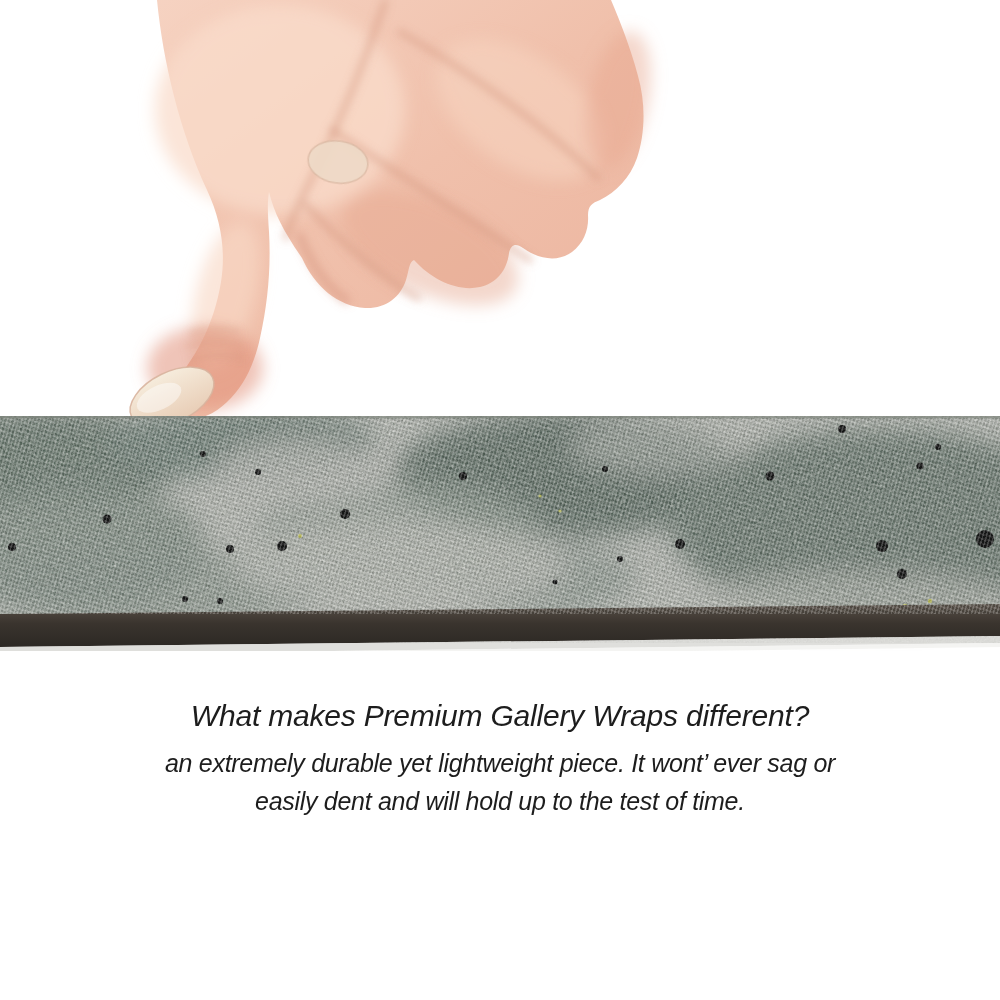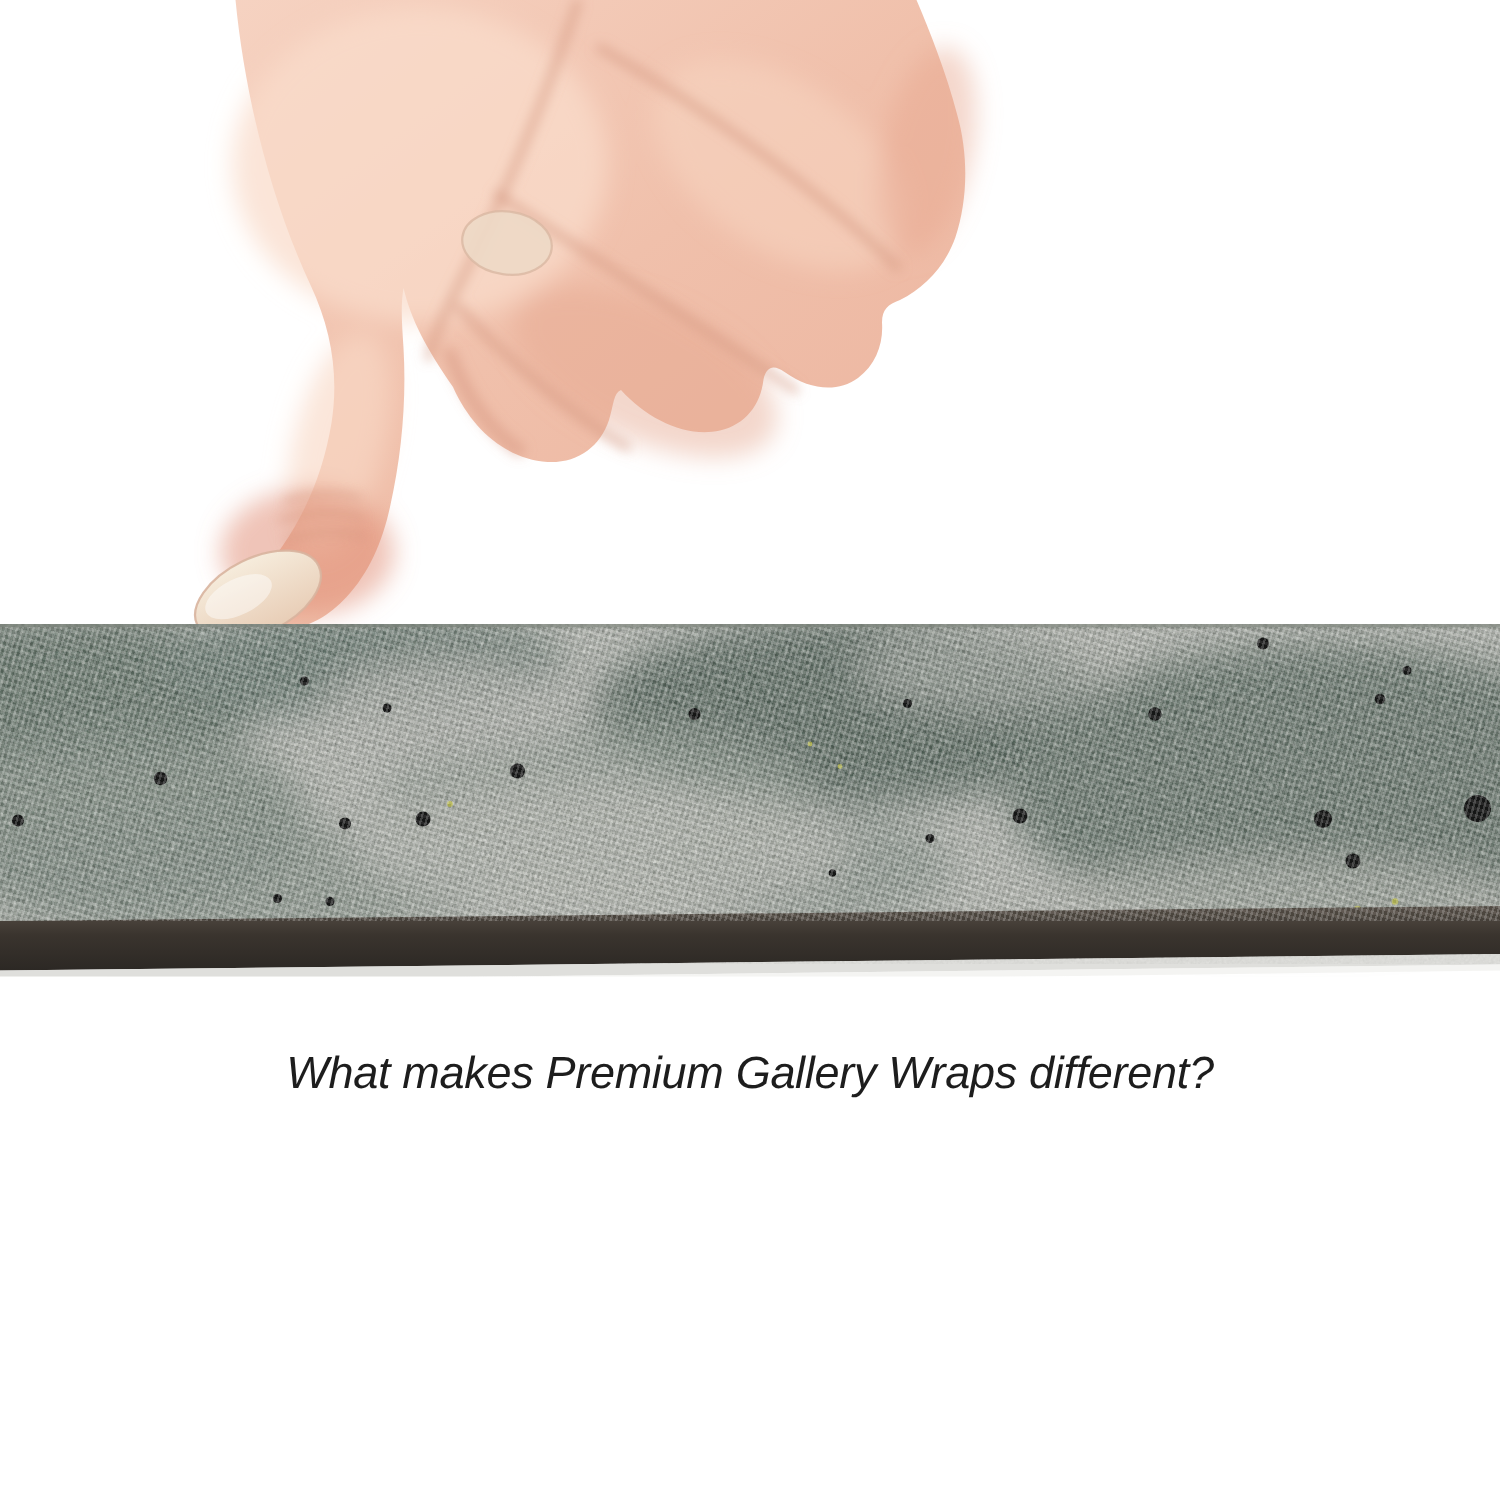--- a/index.html
+++ b/index.html
@@ -219,16 +219,18 @@
 
       <path fill="#d9d9d6" opacity="0.85" d="M0,231 L1000,220 L1000,227 L0,239 Z"></path>
       <path fill="#efefed" opacity="0.7" d="M0,239 L1000,227 L1000,231 L0,244 Z"></path>
     </svg>
     <div class="weave"></div>
   </div>
 
   <div class="caption">
     <h1>What makes Premium Gallery Wraps different?</h1>
     <p>
+      <span class="line">an extremely durable yet lightweight piece. It wont’ ever sag or</span>
+      <span class="line">easily dent and will hold up to the test of time.</span>
     </p>
   </div>
 
 </div>
 
 </body></html>

